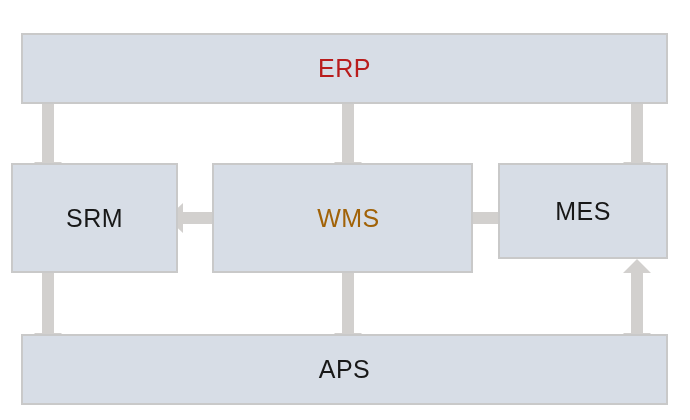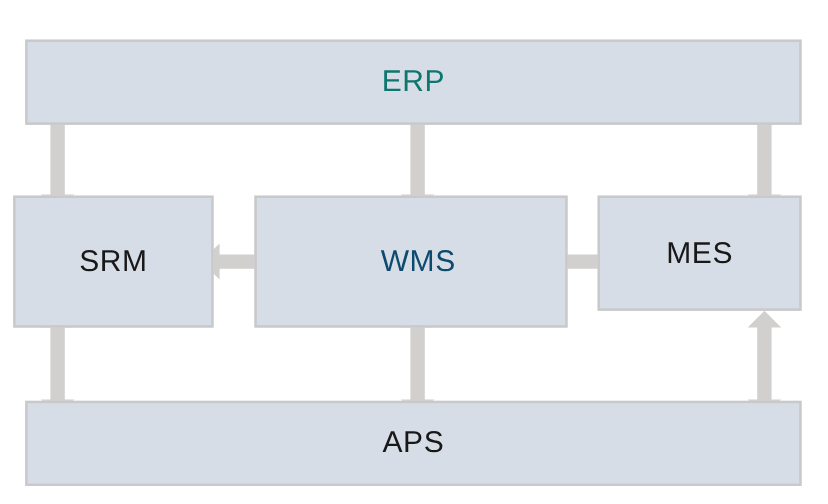--- a/index.html
+++ b/index.html
@@ -110,29 +110,29 @@
     </svg>
   </div>
 
   <div class="arrow" id="arrow-wms-mes">
     <svg width="66" height="32" viewBox="0 0 66 32" aria-hidden="true">
       <polygon points="0,16 16,1 16,10 50,10 50,1 66,16 50,31 50,22 16,22 16,31" fill="#d2d0ce"></polygon>
     </svg>
   </div>
 
   <div class="node" id="node-erp" style="background: rgb(215, 221, 230); border-color: rgb(201, 201, 201);">
-    <span class="node-label" style="color: #0f766e;">ERP</span>
+    <span class="node-label" style="color: #b91c1c;">ERP</span>
   </div>
 
   <div class="node" id="node-srm" style="background: rgb(215, 221, 230); border-color: rgb(201, 201, 201);">
     <span class="node-label" style="color: rgb(24, 24, 24);">SRM</span>
   </div>
 
   <div class="node" id="node-wms" style="background: rgb(215, 221, 230); border-color: rgb(201, 201, 201);">
-    <span class="node-label" style="color: #0c4a6e; margin-left: 12px;">WMS</span>
+    <span class="node-label" style="color: #a16207; margin-left: 12px;">WMS</span>
   </div>
 
   <div class="node" id="node-mes" style="background: rgb(215, 221, 230); border-color: rgb(201, 201, 201);">
     <span class="node-label" style="color: rgb(24, 24, 24);">MES</span>
   </div>
 
   <div class="node" id="node-aps" style="background: rgb(215, 221, 230); border-color: rgb(201, 201, 201);">
     <span class="node-label" style="color: rgb(24, 24, 24);">APS</span>
   </div>
 

